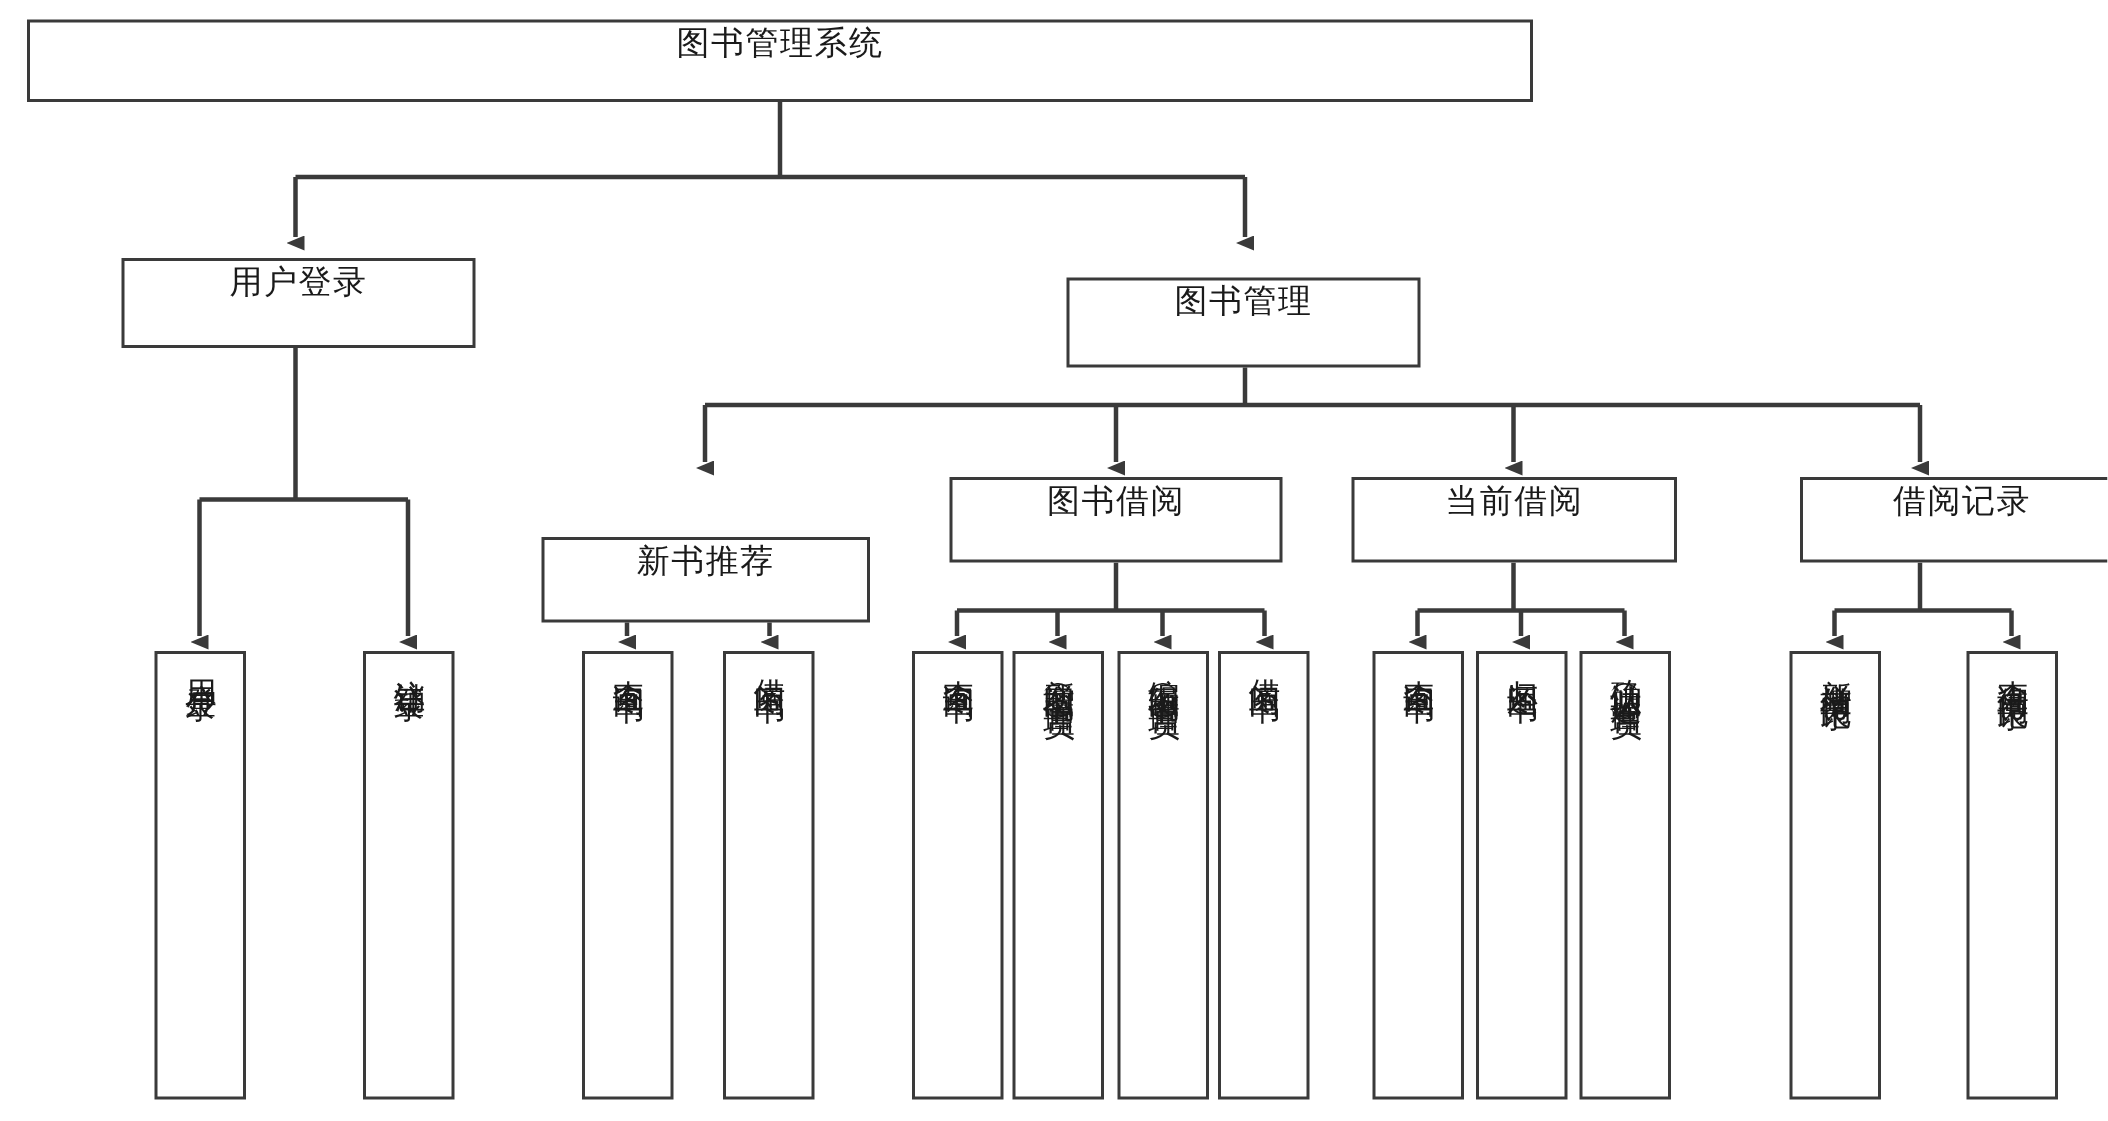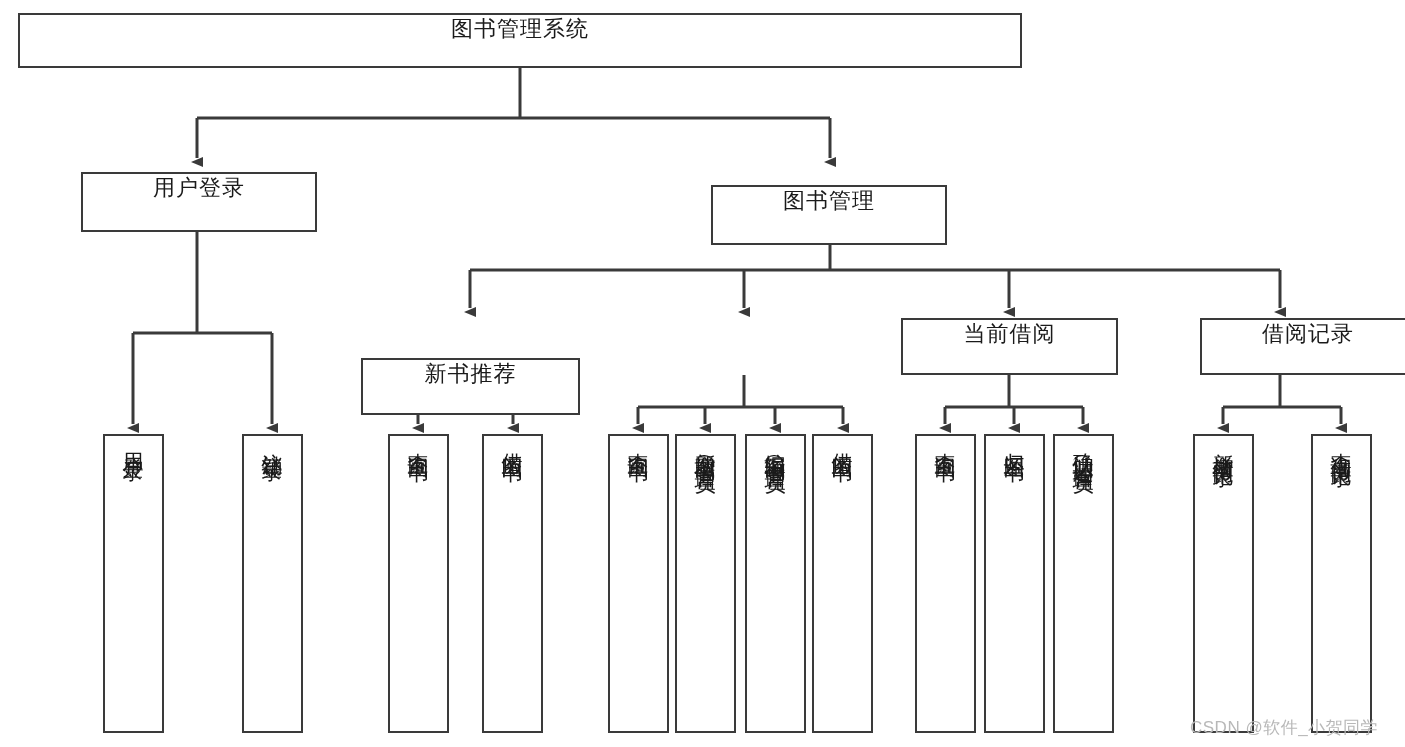--- a/index.html
+++ b/index.html
@@ -121,20 +121,23 @@
   <div class="node" style="left:81px; top:172px; width:236px; height:60px;">
     <span class="label">用户登录</span>
   </div>
   <div class="node" style="left:711px; top:172px; width:236px; height:60px;margin-top:13px;">
     <span class="label">图书管理</span>
   </div>
 
   <div class="node" style="left:361px; top:318px; width:219px; height:57px;margin-top:40px;">
     <span class="label">新书推荐</span>
   </div>
+  <div class="node" style="left:633px; top:318px; width:222px; height:57px;">
+    <span class="label">图书借阅</span>
+  </div>
   <div class="node" style="left:901px; top:318px; width:217px; height:57px;">
     <span class="label">当前借阅</span>
   </div>
   <div class="node" style="left:1200px; top:318px; width:216px; height:57px;">
     <span class="label">借阅记录</span>
   </div>
 
   <div class="node vertical" style="left:103px; top:434px; width:61px; height:299px;">
     <span class="label">用户登录</span>
   </div>
@@ -168,15 +171,14 @@
   <div class="node vertical" style="left:1053px; top:434px; width:61px; height:299px;">
     <span class="label">确认归还（管理员）</span>
   </div>
   <div class="node vertical" style="left:1193px; top:434px; width:61px; height:299px;">
     <span class="label">新增借阅记录</span>
   </div>
   <div class="node vertical" style="left:1311px; top:434px; width:61px; height:299px;">
     <span class="label">查询借阅记录</span>
   </div>
 
-  <div class="watermark" style="left:1190px; top:716px;">CSDN @软件_小贺同学</div>
 
 </div>
 
 </body></html>

